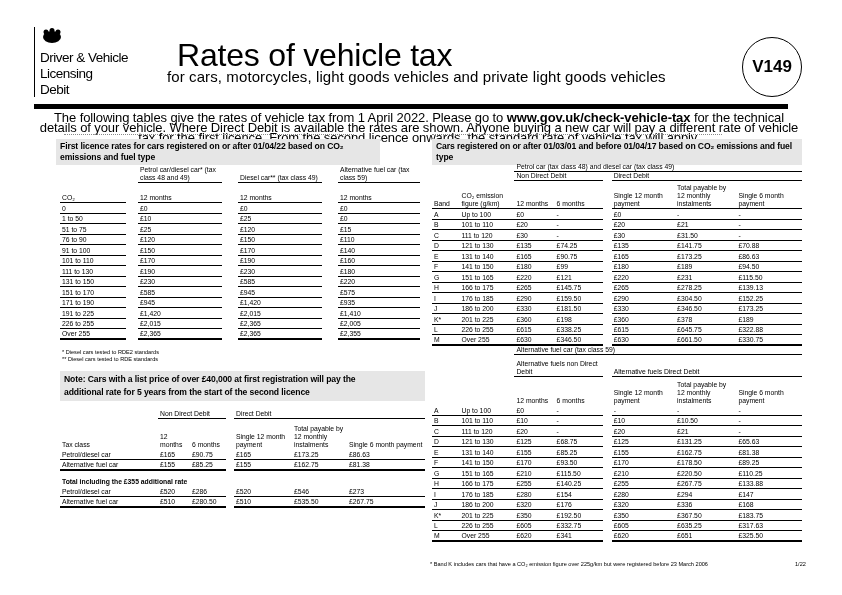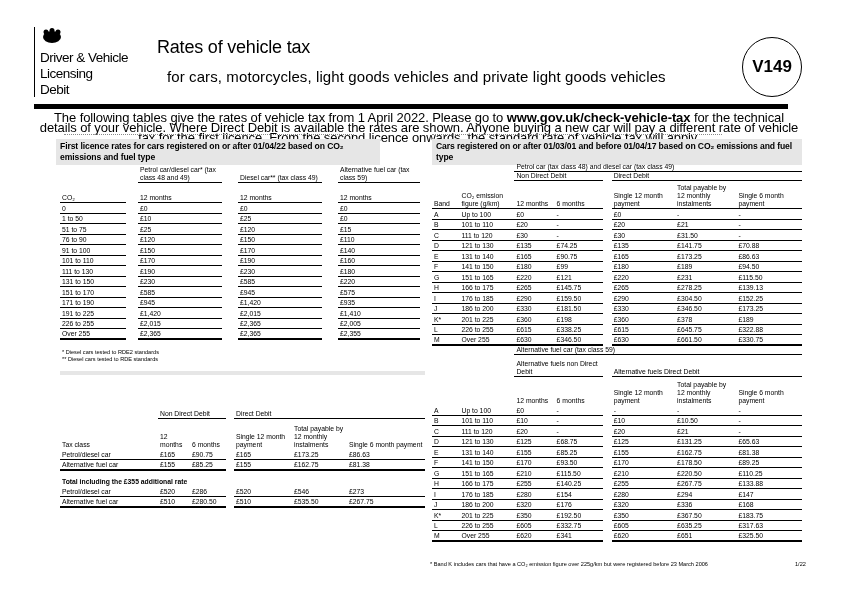--- a/index.html
+++ b/index.html
@@ -3,21 +3,21 @@
 <meta charset="utf-8">
 <style>
   * { box-sizing: border-box; margin: 0; padding: 0; }
   html, body { width: 842px; height: 595px; background: #fff; overflow: hidden; }
   body { font-family: "Liberation Sans", sans-serif; color: #000; position: relative; }
 
   .logo { position: absolute; left: 34px; top: 27px; border-left: 1.5px solid #000; padding-left: 5px; height: 70px; }
   .crest { width: 24px; height: 16px; margin-top: 1px; margin-bottom: 2px; }
   .logo-line { font-size: 13.5px; font-weight: normal; line-height: 16px; letter-spacing: -0.5px; }
 
-  .title { position: absolute; left: 157px; top: 37px; font-size: 18px; font-weight: normal; letter-spacing: -0.2px; }
+  .title { position: absolute; left: 177px; top: 37px; font-size: 32px; font-weight: normal; letter-spacing: -0.2px; }
   .subtitle { position: absolute; left: 167px; top: 68px; font-size: 15px; letter-spacing: 0.1px; }
   .badge { position: absolute; left: 742px; top: 37px; width: 60px; height: 60px; border: 1.5px solid #000; border-radius: 50%;
            display: flex; align-items: center; justify-content: center; font-weight: bold; font-size: 17px; }
   .rule { position: absolute; left: 34px; top: 104px; width: 754px; height: 5px; background: #000; }
 
   .intro { position: absolute; left: 34px; top: 113px; width: 770px; font-size: 13px; line-height: 10px; letter-spacing: -0.1px; text-align: center; }
   .intro b { font-weight: bold; }
   .dots { position: absolute; top: 134px; height: 1px; border-top: 1px dotted #888; }
 
   .section-head { position: absolute; background-color: #e6e6e6;
@@ -206,20 +206,22 @@
         <td class="c">£2,365</td>
         <td></td>
         <td class="c">£2,355</td>
       </tr>
     </tbody>
 </table>
 <div class="note" style="left:62px;top:349px;">* Diesel cars tested to RDE2 standards</div>
 <div class="note" style="left:62px;top:356px;">** Diesel cars tested to RDE standards</div>
 
 <div class="section-head" style="left:60px;top:371px;width:365px;line-height:13px;">
+  <div>Note: Cars with a list price of over £40,000 at first registration will pay the</div>
+  <div>additional rate for 5 years from the start of the second licence</div>
 </div>
 <table style="left:60px;top:410px;width:365px;">
   <colgroup>
       <col style="width:98px">
       <col style="width:32px">
       <col style="width:36px">
       <col style="width:8px">
       <col style="width:58px">
       <col style="width:55px">
       <col style="width:78px">

